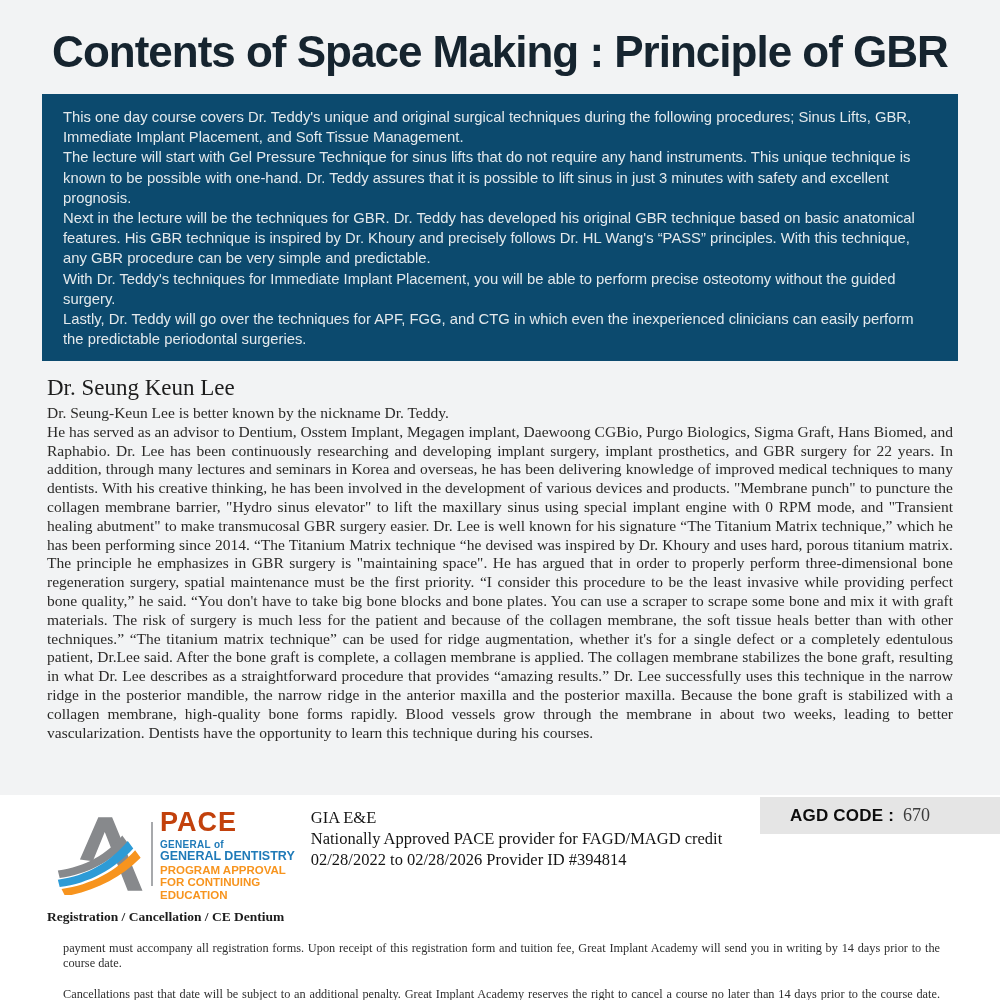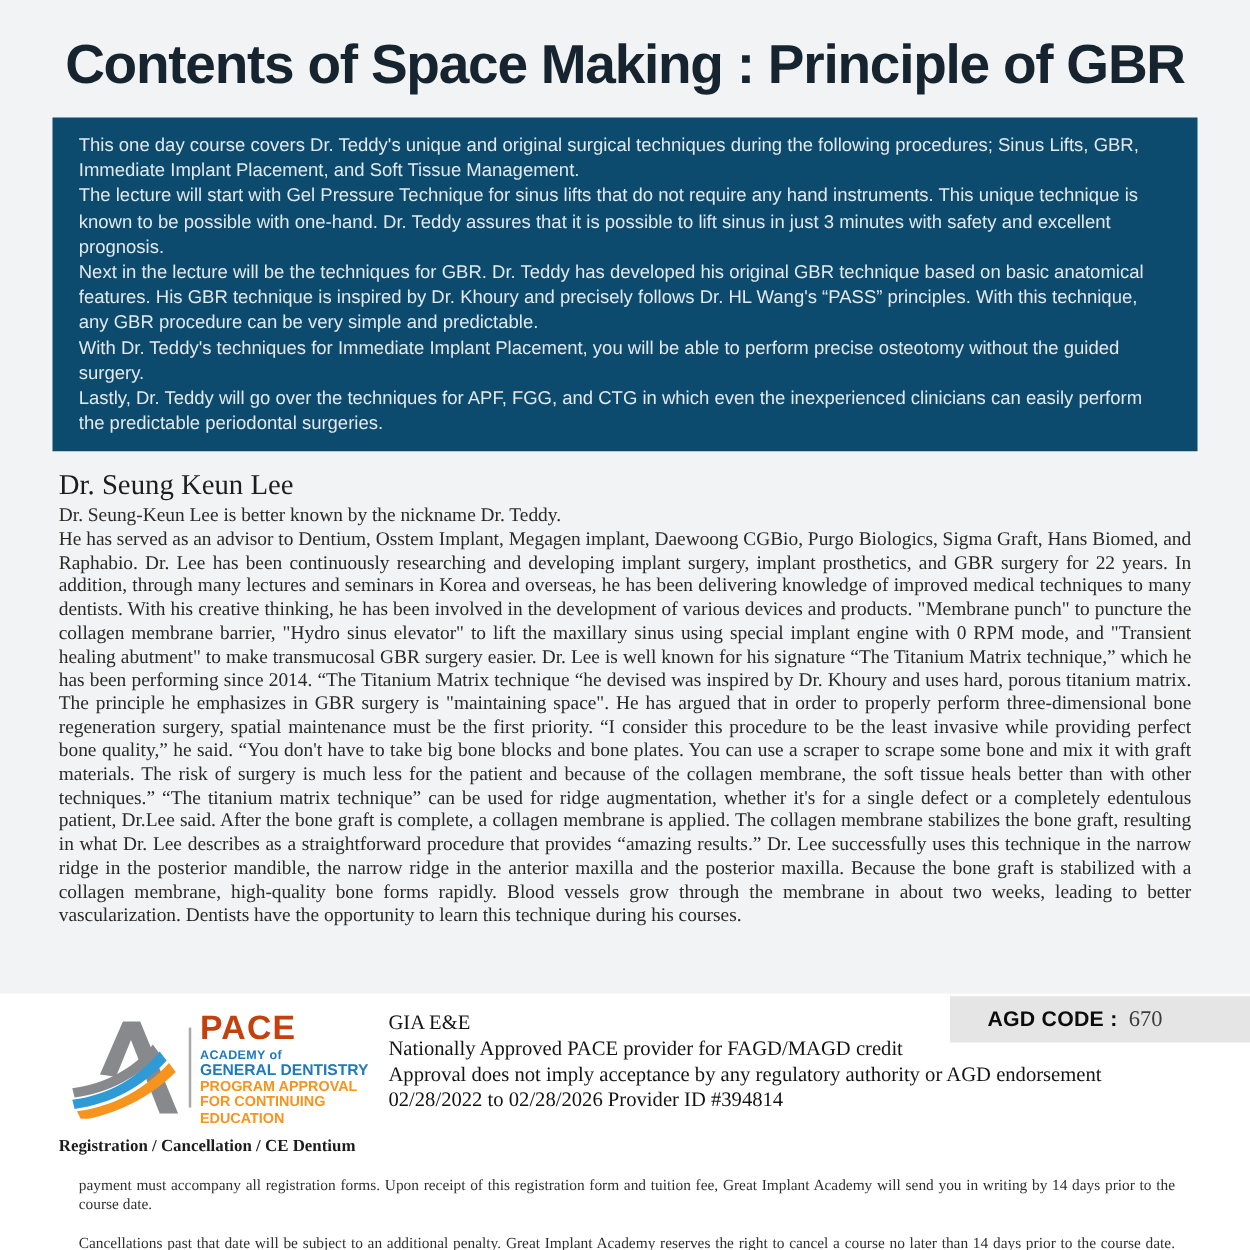--- a/index.html
+++ b/index.html
@@ -125,32 +125,31 @@
       <div class="pace-logo">
         <svg width="92" height="82" viewBox="0 0 100 88" aria-hidden="true">
           <polygon points="46,4 61,4 94,84 78,84 53,20 40,52 26,50" fill="#87898c"></polygon>
           <path d="M2,62 C32,58 56,44 72,24 L78,32 C60,52 34,66 4,70 Z" fill="#87898c"></path>
           <path d="M2,72 C34,68 60,52 78,30 L84,38 C64,60 36,76 4,80 Z" fill="#2e9bd6"></path>
           <path d="M6,82 C38,78 66,62 86,40 L92,48 C70,70 42,84 10,90 Z" fill="#f7941e"></path>
         </svg>
         <div class="pace-divider"></div>
         <div class="pace-text">
           <div class="pace-word">PACE</div>
-          <div class="pace-sub1">ACADEMY of</div>
+          <div class="pace-sub1">GENERAL of</div>
           <div class="pace-sub2">GENERAL DENTISTRY</div>
           <div class="pace-sub3">PROGRAM APPROVAL</div>
           <div class="pace-sub4">FOR CONTINUING</div>
           <div class="pace-sub5">EDUCATION</div>
         </div>
       </div>
 
       <div class="accred-text">
         <div>GIA E&amp;E</div>
         <div>Nationally Approved PACE provider for FAGD/MAGD credit</div>
-        <div>Approval does not imply acceptance by any regulatory authority or AGD endorsement</div>
         <div>02/28/2022 to 02/28/2026 Provider ID #394814</div>
       </div>
     </div>
 
     <div class="fine-print">
       <div class="fp-heading">Registration / Cancellation / CE Dentium</div>
       <p>payment must accompany all registration forms. Upon receipt of this registration form and tuition fee, Great Implant Academy will send you in writing by 14 days prior to the course date.</p>
       <p>Cancellations past that date will be subject to an additional penalty. Great Implant Academy reserves the right to cancel a course no later than 14 days prior to the course date. Please be aware that Great Implant Academy is not responsible for reimbursing a non-refundable airline ticket or any other travel expenses if a course is canceled. Continuing education credits awarded in the United States for participation in the CE activity may not apply toward license renewal in all states, countries, or provinces. It is the responsibility of each participant to verify the requirements of their State, country, or province.</p>
     </div>
 

